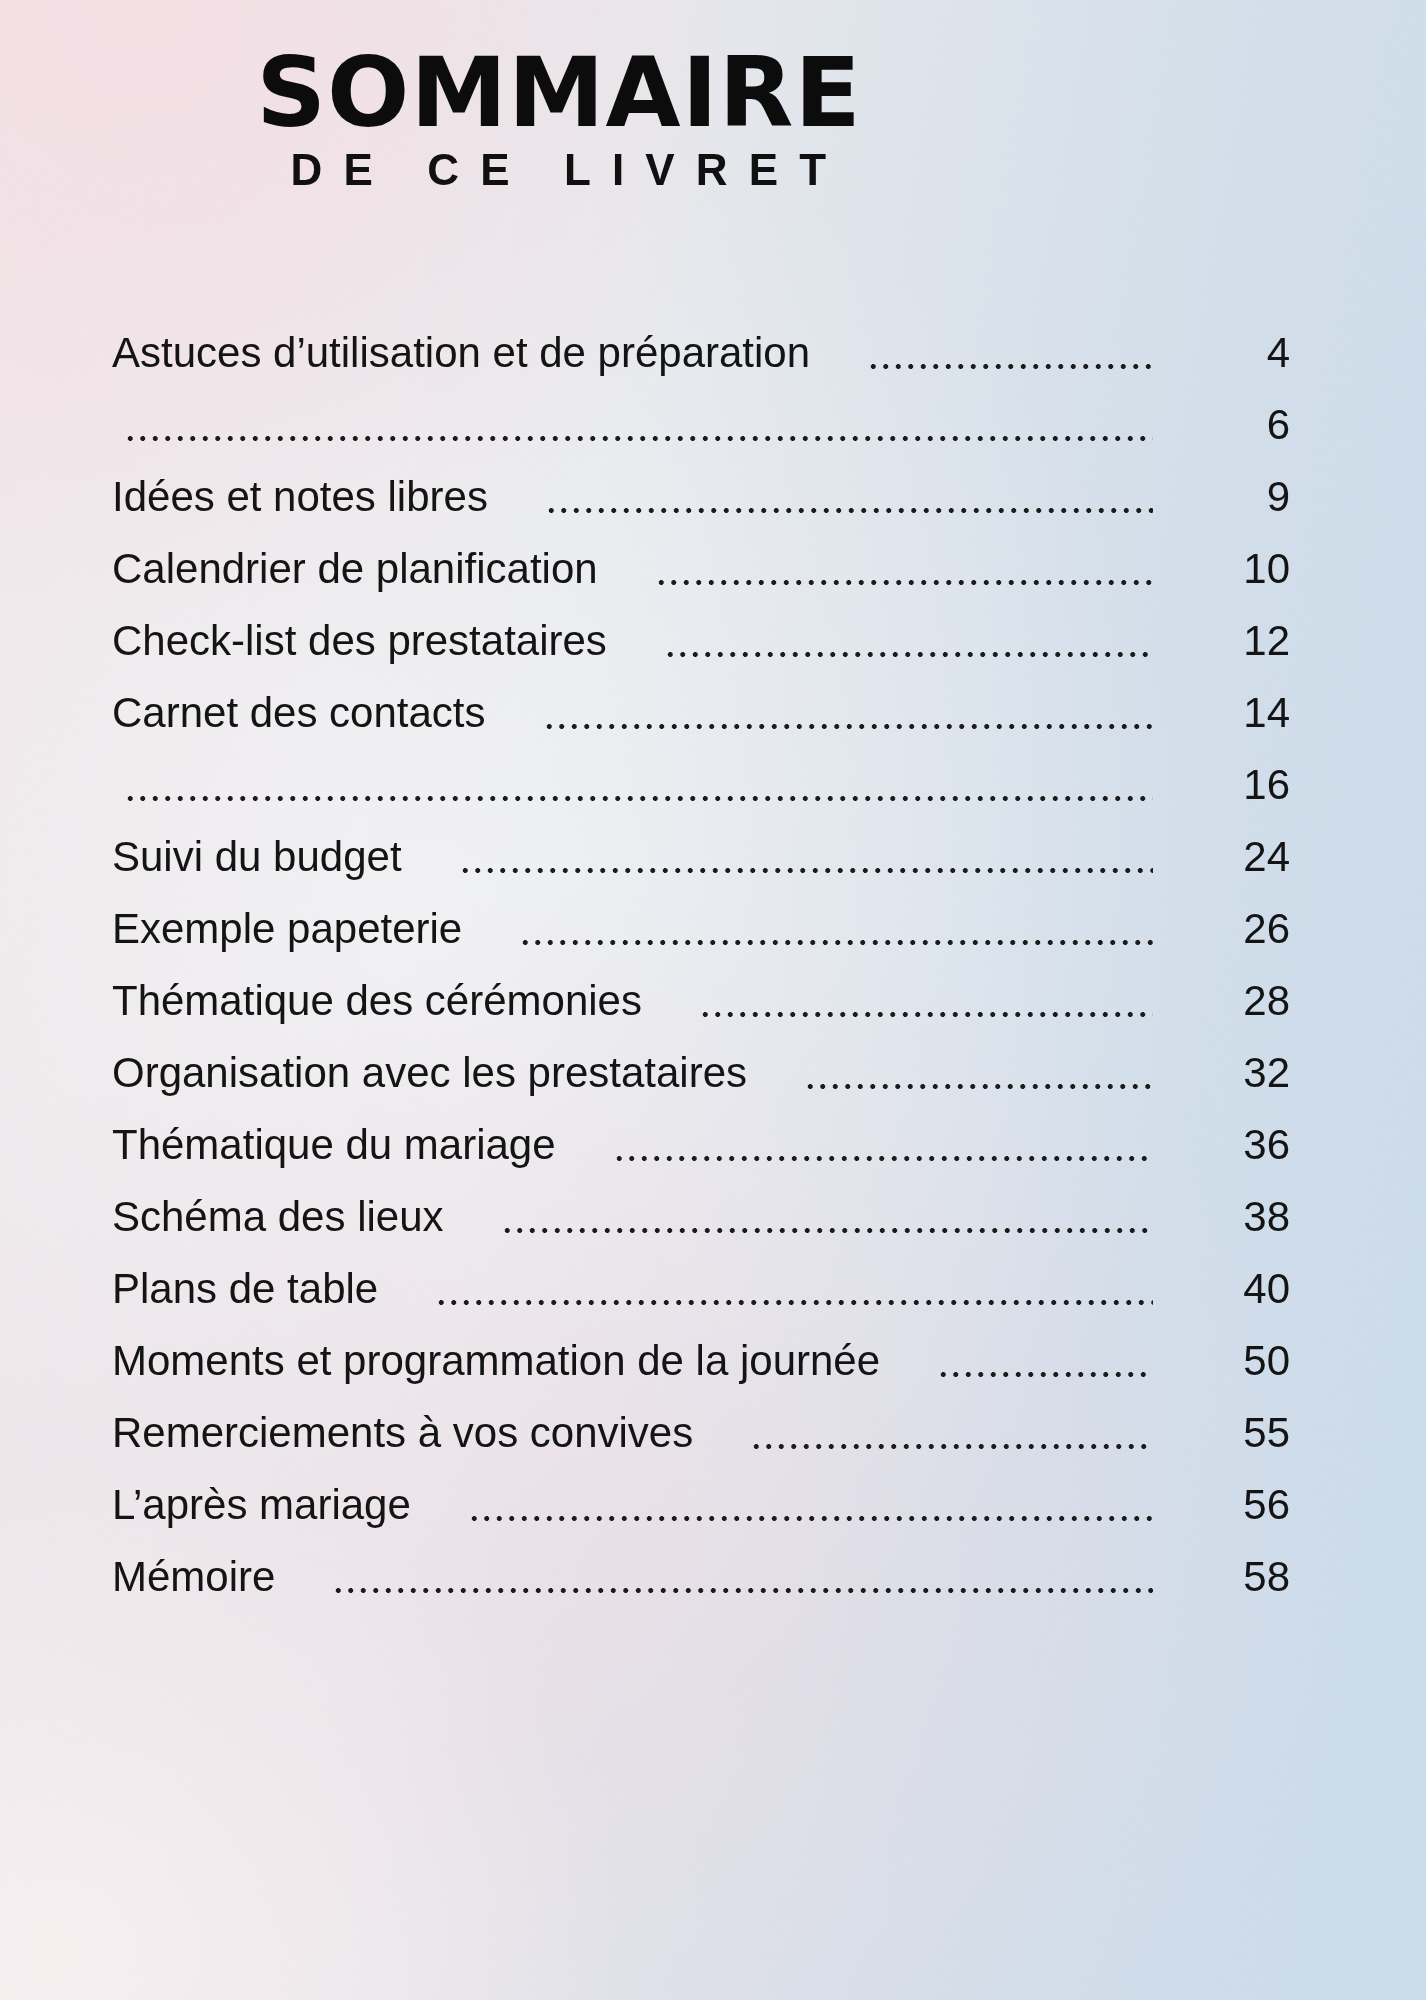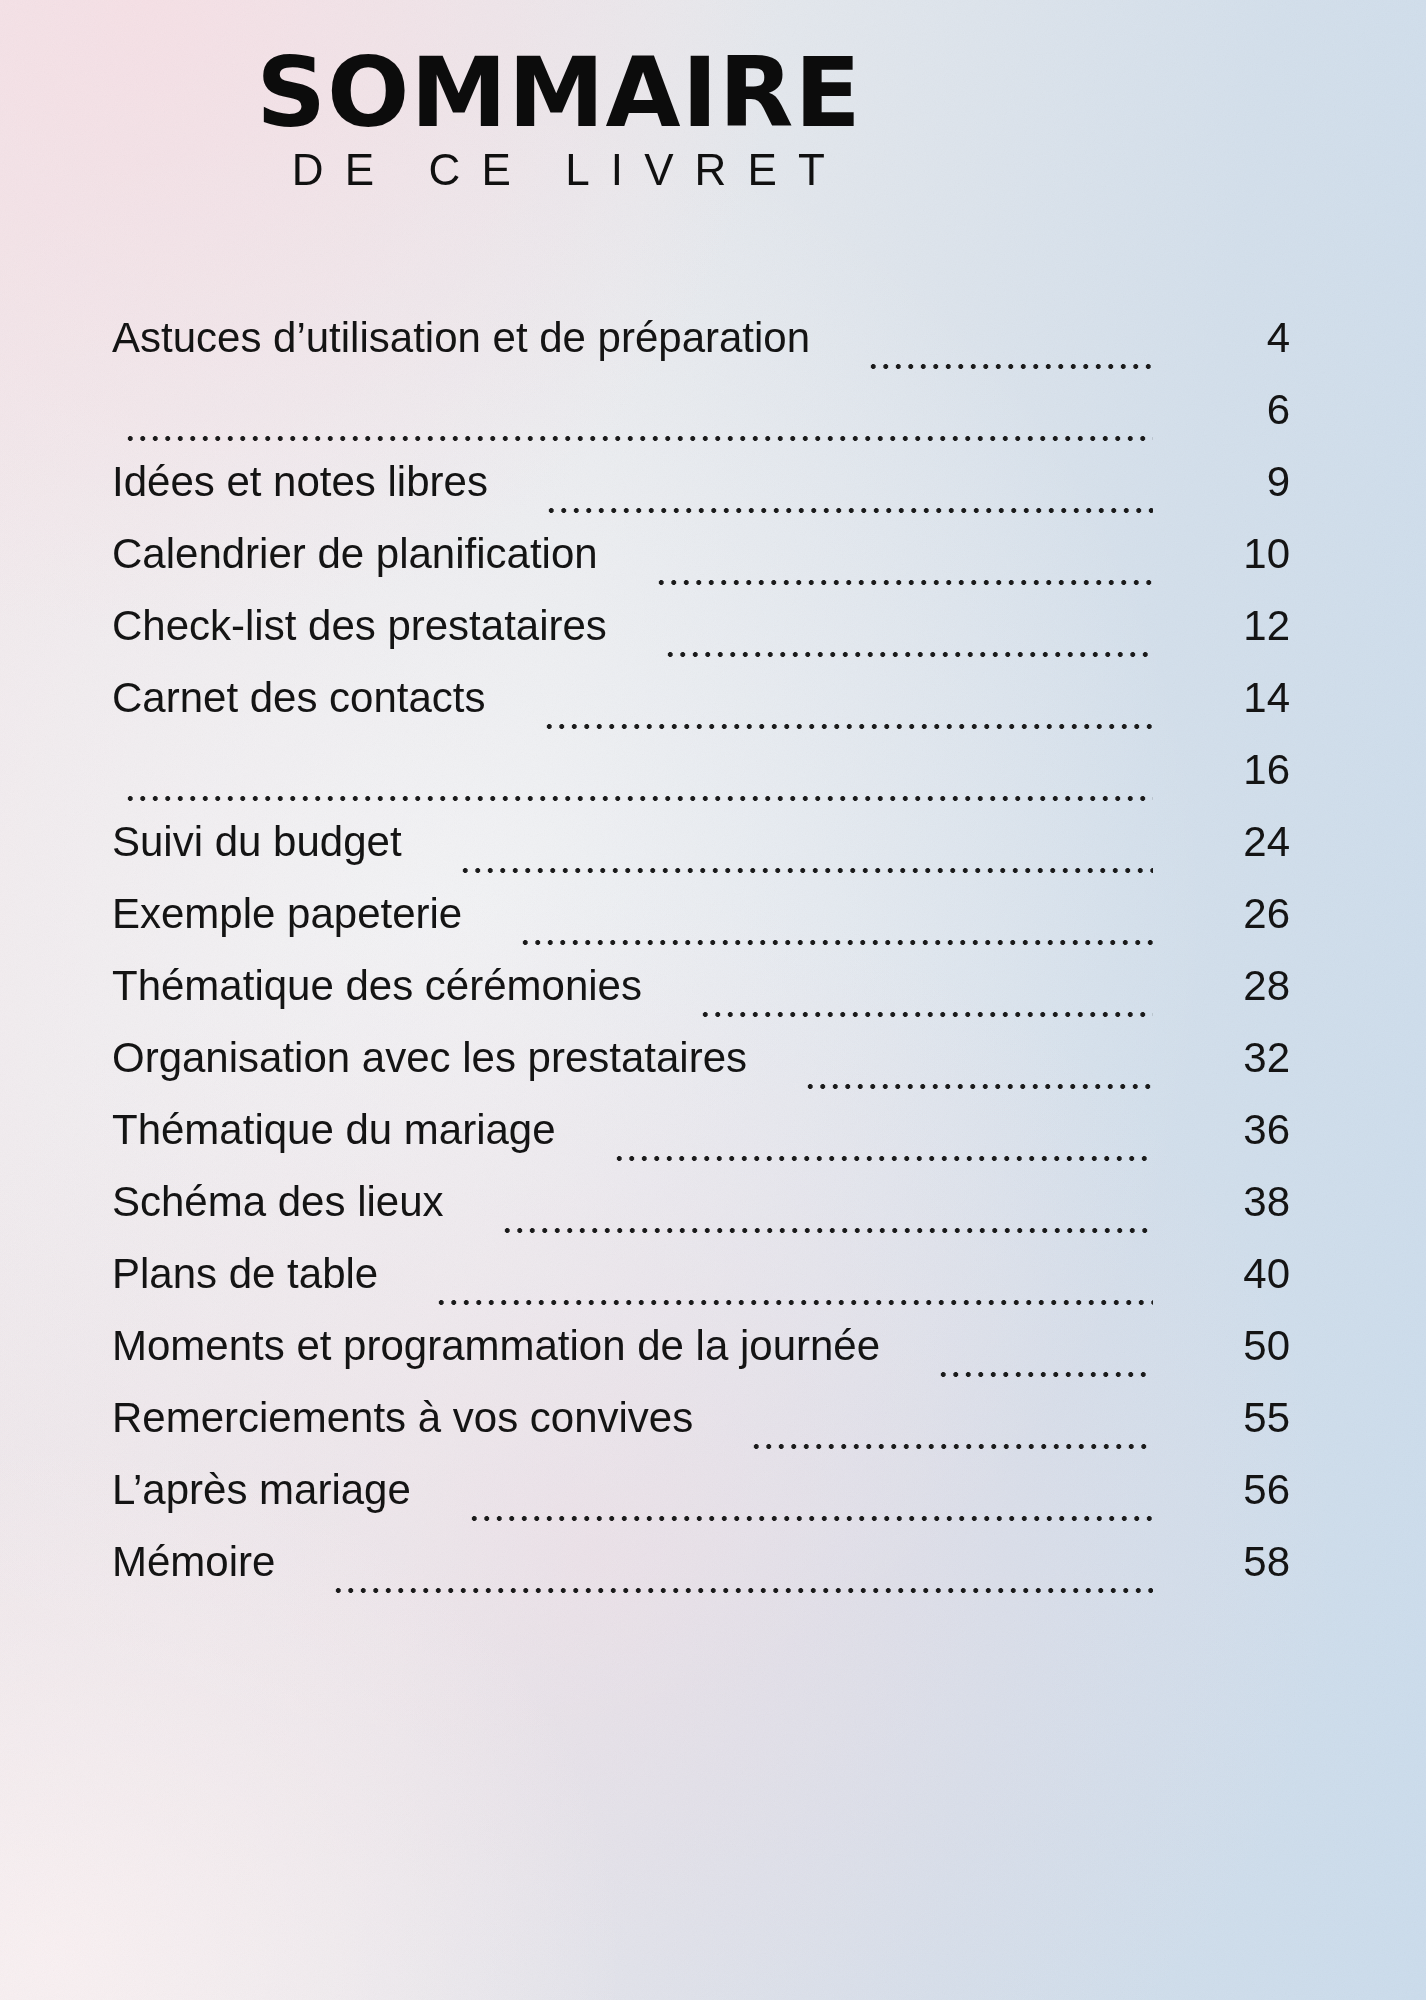--- a/index.html
+++ b/index.html
@@ -40,32 +40,33 @@
     font-weight: 700;
     font-size: 97px;
     line-height: 1.0;
     letter-spacing: 1px;
     color: #0c0c0c;
     text-align: center;
   }
   .subtitle {
     margin-top: 4px;
     font-size: 44px;
-    font-weight: 400;
+    font-weight: 700;
     letter-spacing: 0.48em;
     padding-left: 0.45em;
     color: #101010;
   }
 
   .toc {
     position: relative;
     margin: 122px 136px 0 112px;
   }
   .toc-row {
     display: flex;
+    align-items: center;
     height: 72px;
     gap: 45px;
   }
   .toc-label {
     flex: 0 0 auto;
     font-size: 42px;
     line-height: 1;
     color: #141414;
     white-space: nowrap;
   }

